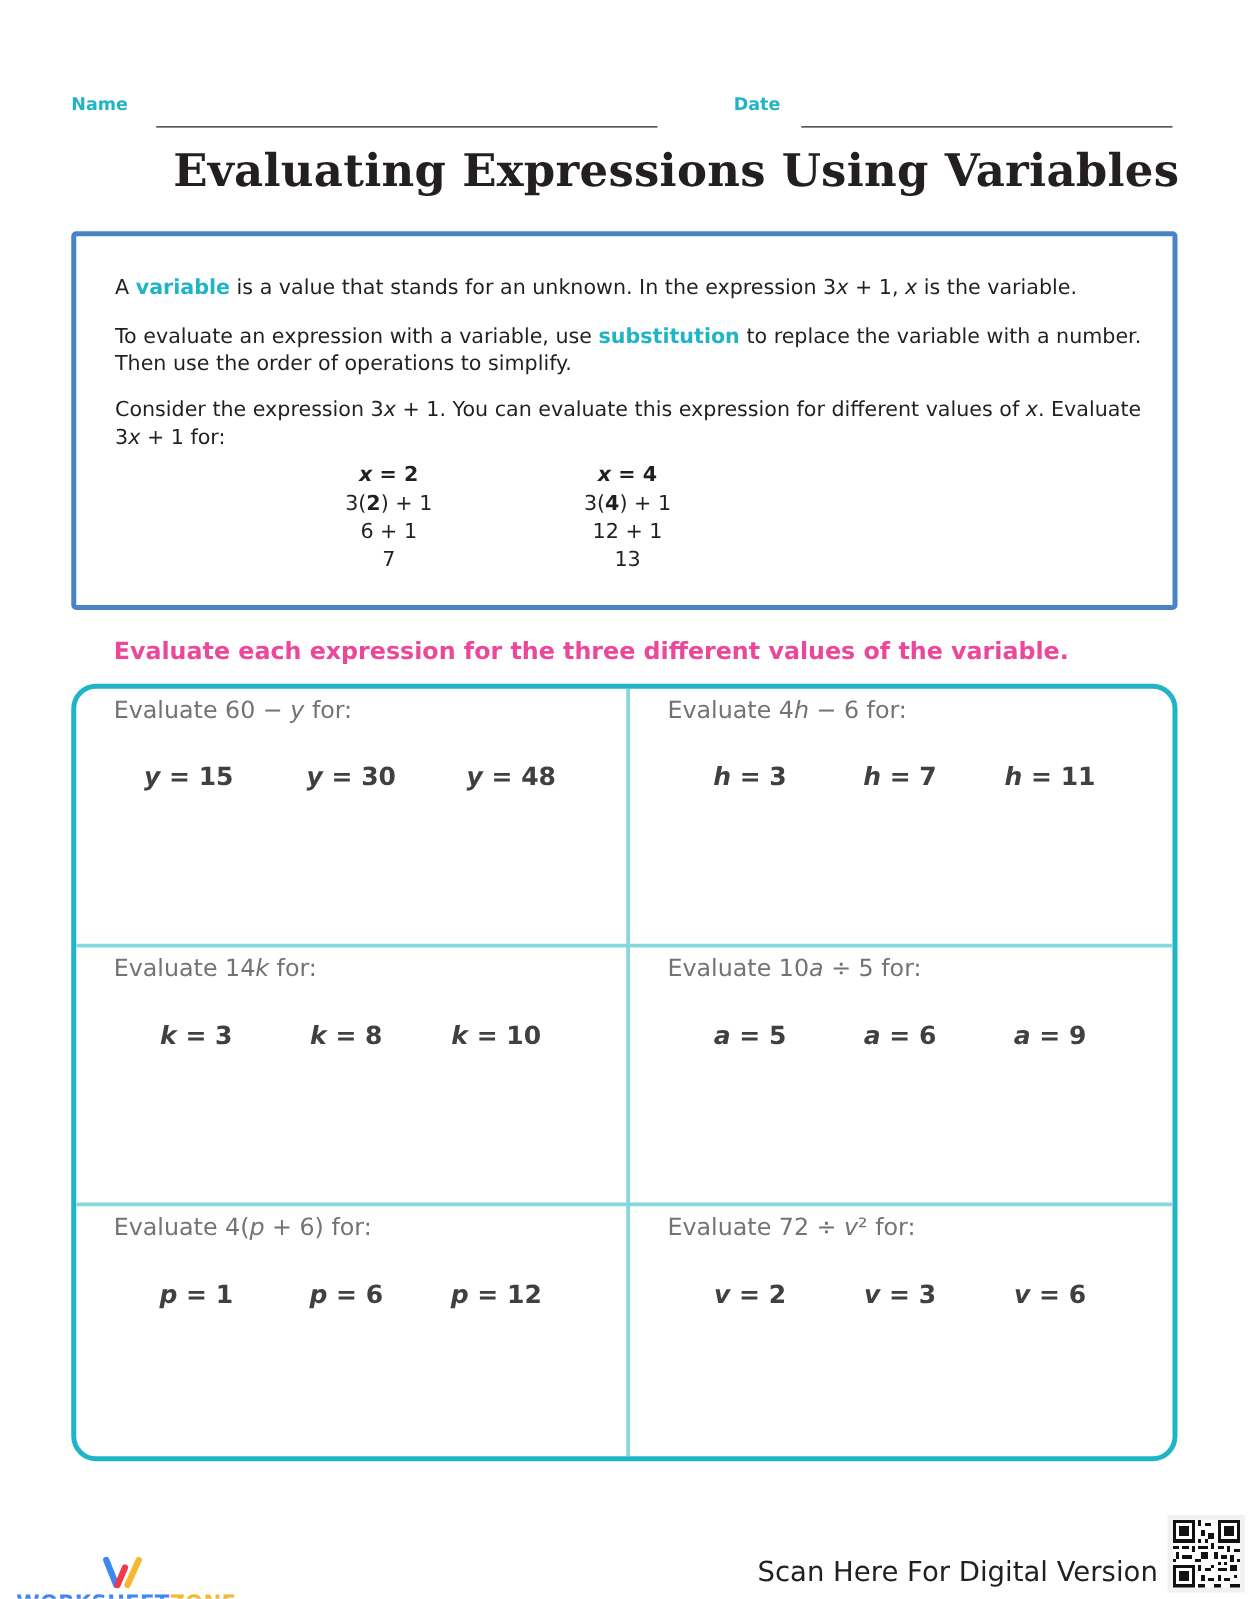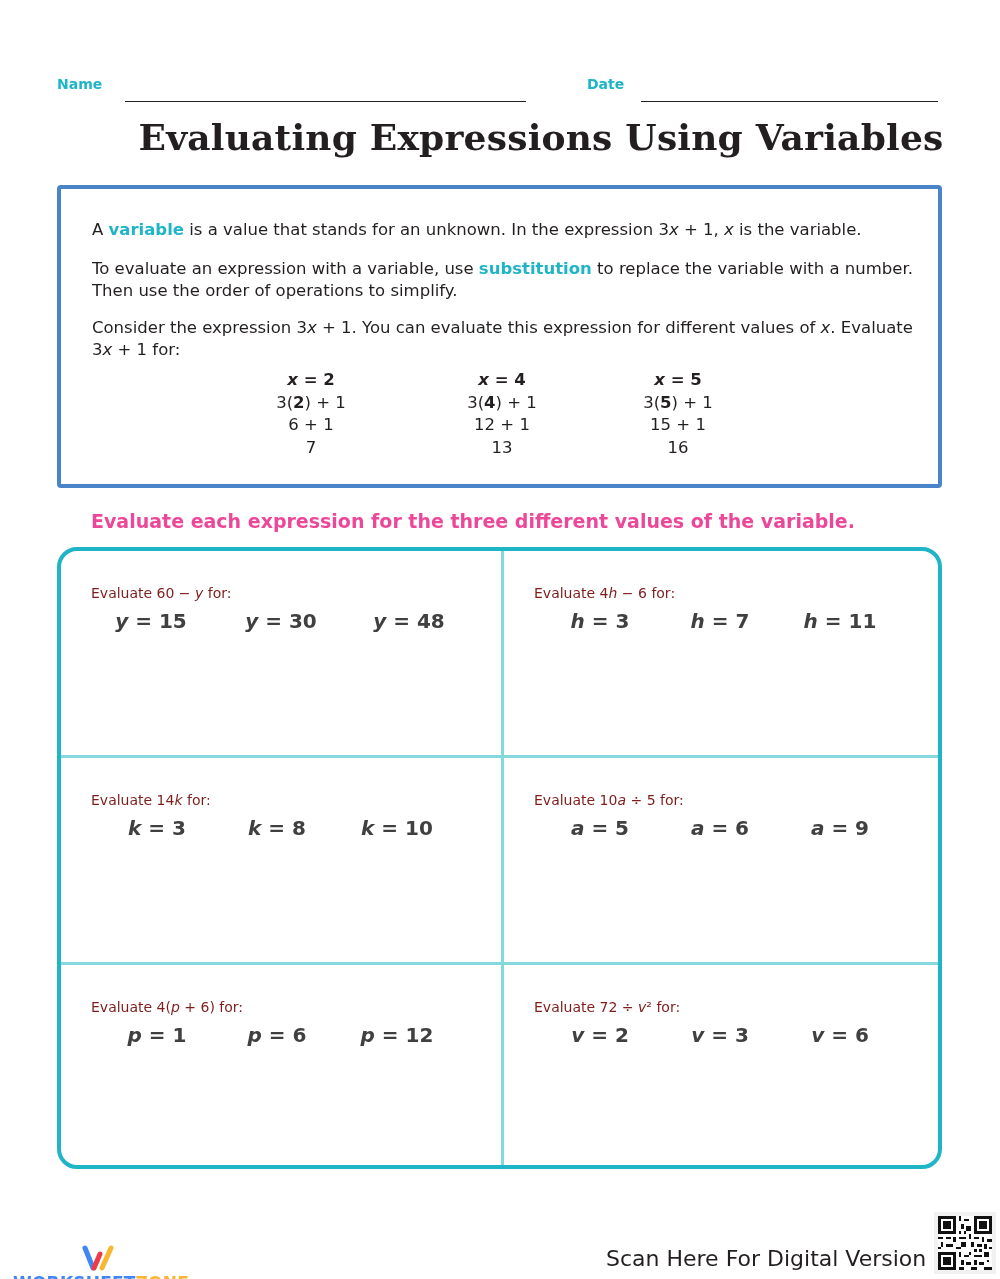--- a/index.html
+++ b/index.html
@@ -34,21 +34,21 @@
   .instruction { position: absolute; top: 510px; left: 91px; font-size: 19px; font-weight: bold; color: #ec4899; }
 
   .grid-box { position: absolute; top: 547px; left: 57px; width: 885px; height: 622px;
               border: 4px solid #1fb5c6; border-radius: 20px; overflow: hidden; }
   .v-divider { position: absolute; top: 0; left: 440px; width: 3px; height: 100%; background: #85d8dd; }
   .h-divider { position: absolute; left: 0; width: 100%; height: 3px; background: #85d8dd; }
   .hd1 { top: 204px; }
   .hd2 { top: 411px; }
 
   .problem { position: absolute; width: 430px; height: 200px; }
-  .problem .prompt { position: absolute; top: 34px; left: 30px; font-size: 14px; color: #7f1d1d; }
+  .problem .prompt { position: absolute; top: 6px; left: 30px; font-size: 19px; color: #737373; }
   .problem .val { position: absolute; top: 58px; font-size: 20px; font-weight: bold; color: #404040; width: 100px; text-align: center; }
   .problem .val1 { left: 40px; }
   .problem .val2 { left: 170px; }
   .problem .val3 { left: 298px; }
   .pr1 { top: 0; left: 0; }
   .pr2 { top: 0; left: 443px; }
   .pr3 { top: 207px; left: 0; }
   .pr4 { top: 207px; left: 443px; }
   .pr5 { top: 414px; left: 0; }
   .pr6 { top: 414px; left: 443px; }
@@ -91,26 +91,20 @@
     <div class="head"><i>x</i><span> = 2</span></div>
     <div><span>3(</span><b>2</b><span>) + 1</span></div>
     <div>6 + 1</div>
     <div>7</div>
   </div>
   <div class="example-col ex2">
     <div class="head"><i>x</i><span> = 4</span></div>
     <div><span>3(</span><b>4</b><span>) + 1</span></div>
     <div>12 + 1</div>
     <div>13</div>
-  </div>
-  <div class="example-col ex3">
-    <div class="head"><i>x</i><span> = 5</span></div>
-    <div><span>3(</span><b>5</b><span>) + 1</span></div>
-    <div>15 + 1</div>
-    <div>16</div>
   </div>
 </div>
 
 <div class="instruction">Evaluate each expression for the three different values of the variable.</div>
 
 <div class="grid-box">
   <div class="v-divider"></div>
   <div class="h-divider hd1"></div>
   <div class="h-divider hd2"></div>
 

